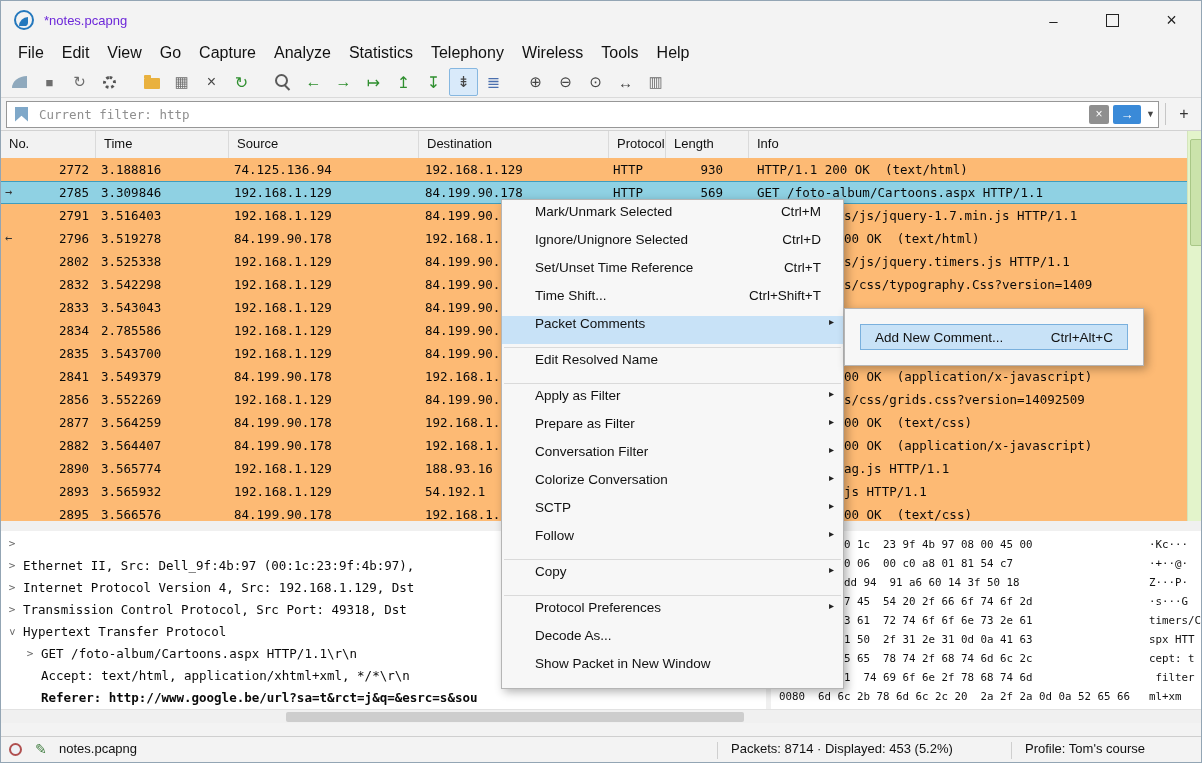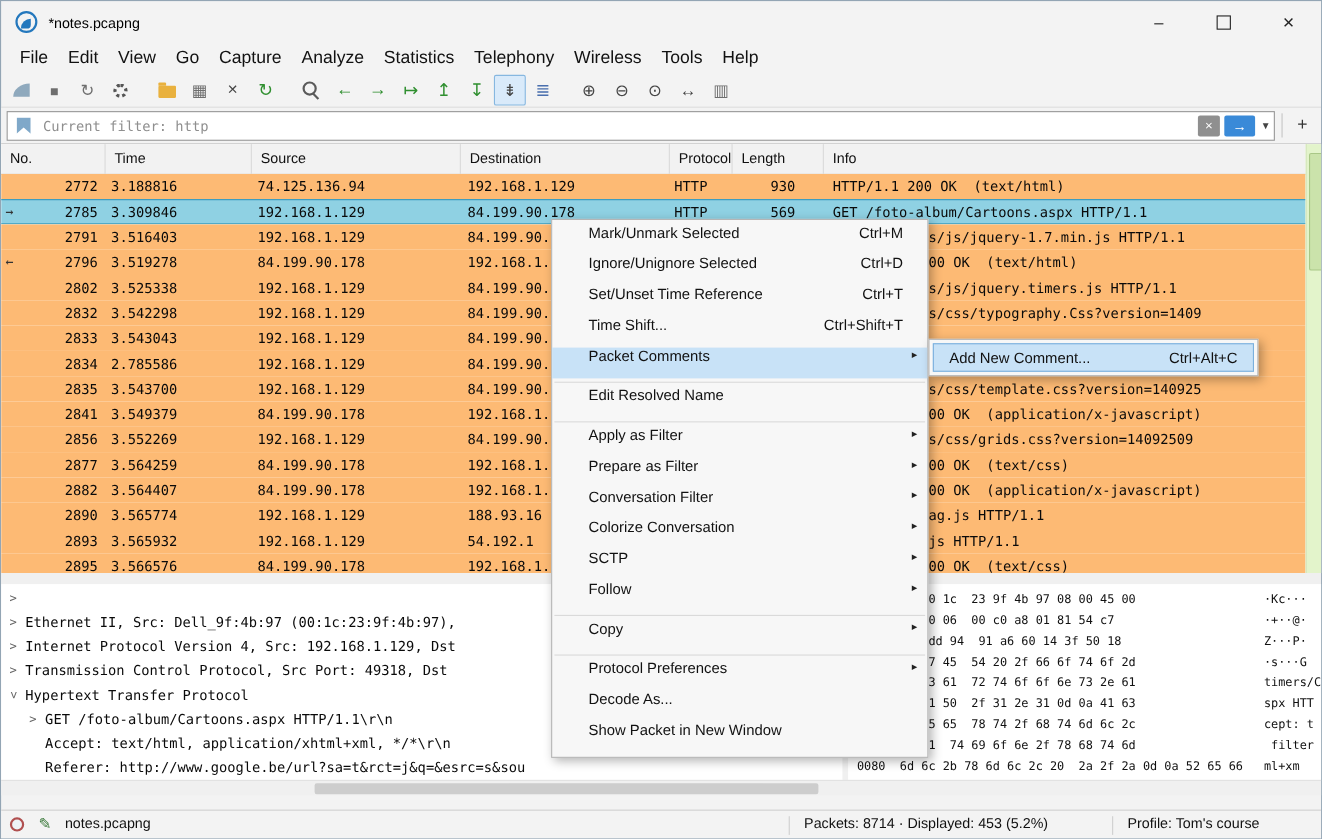--- a/index.html
+++ b/index.html
@@ -7,21 +7,21 @@
     width:1202px;height:763px;position:relative;overflow:hidden;
     background:#f3f3f3;box-sizing:border-box;border:1px solid #93a5b4;
     font-family:"Liberation Sans",sans-serif;color:#111;
   }
   .mono{font-family:"DejaVu Sans Mono","Liberation Mono",monospace}
 
   
   .titlebar{position:absolute;left:0;top:0;width:100%;height:38px;display:flex;align-items:center}
   .app-icon{width:20px;height:20px;margin-left:13px;border:2px solid #2478bd;border-radius:50%;box-sizing:border-box;position:relative;flex:0 0 auto}
   .app-icon::after{content:"";position:absolute;left:3px;bottom:2px;width:9px;height:9px;background:#2478bd;border-radius:100% 0 40% 0}
-  .title-text{margin-left:10px;font-size:13px;color:#000000}
+  .title-text{margin-left:10px;font-size:13px;color:#6d28d9}
   .win-controls{position:absolute;right:0;top:0;height:38px;display:flex}
   .win-btn{width:59px;height:100%;display:flex;align-items:center;justify-content:center;font-size:15px;color:#222}
   .maxbox{width:11px;height:11px;border:1px solid #222;display:inline-block}
 
   
   .menubar{position:absolute;left:0;top:38px;height:28px;display:flex;align-items:center;padding-left:8px}
   .menubar .mitem{padding:4px 9px;font-size:16px}
 
   
   .toolbar{position:absolute;left:0;top:66px;width:100%;height:31px;display:flex;align-items:center;padding-left:4px;box-sizing:border-box;border-bottom:1px solid #dadada}
@@ -95,21 +95,21 @@
   .sb-sep{position:absolute;top:5px;width:1px;height:17px;background:#cfcfcf}
 
   
   .ctx{position:absolute;left:500px;top:198px;width:343px;background:#f7f7f7;border:1px solid #b5b5b5;box-shadow:3px 3px 9px rgba(0,0,0,.3);padding:4px 0;box-sizing:border-box;z-index:10}
   .mi{height:28px;display:flex;font-size:13.5px;padding:0 8px 0 33px;position:relative}
   .mi.hl{background:#c8e2f7}
   .mi .lbl{flex:1;white-space:nowrap}
   .mi .sc{margin-right:14px;white-space:nowrap}
   .mi .arr{position:absolute;right:9px;font-size:10px;color:#222}
   .msep{height:1px;background:#dadada;margin:3px 2px 4px 2px}
-  .submenu{position:absolute;left:843px;top:307px;width:300px;background:#f7f7f7;border:1px solid #b5b5b5;box-shadow:3px 3px 9px rgba(0,0,0,.3);padding:3px;box-sizing:border-box;z-index:11}
+  .submenu{position:absolute;left:843px;top:307px;width:300px;background:#f7f7f7;border:1px solid #b5b5b5;box-shadow:3px 3px 9px rgba(0,0,0,.3);padding:15px;box-sizing:border-box;z-index:11}
   .smi{height:26px;display:flex;align-items:center;background:#c8e2f7;border:1px solid #7ab0dd;font-size:13.5px;padding:0 14px;box-sizing:border-box}
   .smi .lbl{flex:1}
 </style>
 </head>
 <body>
 
 <div class="titlebar">
   <div class="app-icon"></div>
   <div class="title-text">*notes.pcapng</div>
   <div class="win-controls">
@@ -262,21 +262,21 @@
 <div class="splitter-h"></div>
 
 <div class="details mono" id="details">
     <div class="dline"><span class="chev" style="left: 6px;">&gt;</span></div>
     <div class="dline"><span class="chev" style="left: 6px;">&gt;</span><span class="dtext" style="left: 22px;">Ethernet II, Src: Dell_9f:4b:97 (00:1c:23:9f:4b:97),</span></div>
     <div class="dline"><span class="chev" style="left: 6px;">&gt;</span><span class="dtext" style="left: 22px;">Internet Protocol Version 4, Src: 192.168.1.129, Dst</span></div>
     <div class="dline"><span class="chev" style="left: 6px;">&gt;</span><span class="dtext" style="left: 22px;">Transmission Control Protocol, Src Port: 49318, Dst</span></div>
     <div class="dline"><span class="chev open" style="left: 6px;">&gt;</span><span class="dtext" style="left: 22px;">Hypertext Transfer Protocol</span></div>
     <div class="dline"><span class="chev" style="left: 24px;">&gt;</span><span class="dtext" style="left: 40px;">GET /foto-album/Cartoons.aspx HTTP/1.1\r\n</span></div>
     <div class="dline"><span class="dtext" style="left: 40px;">Accept: text/html, application/xhtml+xml, */*\r\n</span></div>
-    <div class="dline"><span class="dtext" style="left: 40px;">Referer: http://www.google.be/url?sa=t&amp;rct=j&amp;q=&amp;esrc=s&amp;sou</span></div>
+    <div class="dline"><span class="dtext" style="left: 40px; font-weight: bold;">Referer: http://www.google.be/url?sa=t&amp;rct=j&amp;q=&amp;esrc=s&amp;sou</span></div>
   </div>
 <div class="vsplit"></div>
 
 <div class="hexpane mono" id="hexpane">
     <div class="hrow"><span class="h-frag">0 1c  23 9f 4b 97 08 00 45 00</span><span class="h-ascii">·Kc···</span></div>
     <div class="hrow"><span class="h-frag">0 06  00 c0 a8 01 81 54 c7</span><span class="h-ascii">·+··@·</span></div>
     <div class="hrow"><span class="h-frag">dd 94  91 a6 60 14 3f 50 18</span><span class="h-ascii">Z···P·</span></div>
     <div class="hrow"><span class="h-frag">7 45  54 20 2f 66 6f 74 6f 2d</span><span class="h-ascii">·s···G</span></div>
     <div class="hrow"><span class="h-frag">3 61  72 74 6f 6f 6e 73 2e 61</span><span class="h-ascii">timers/C</span></div>
     <div class="hrow"><span class="h-frag">1 50  2f 31 2e 31 0d 0a 41 63</span><span class="h-ascii">spx HTT</span></div>

